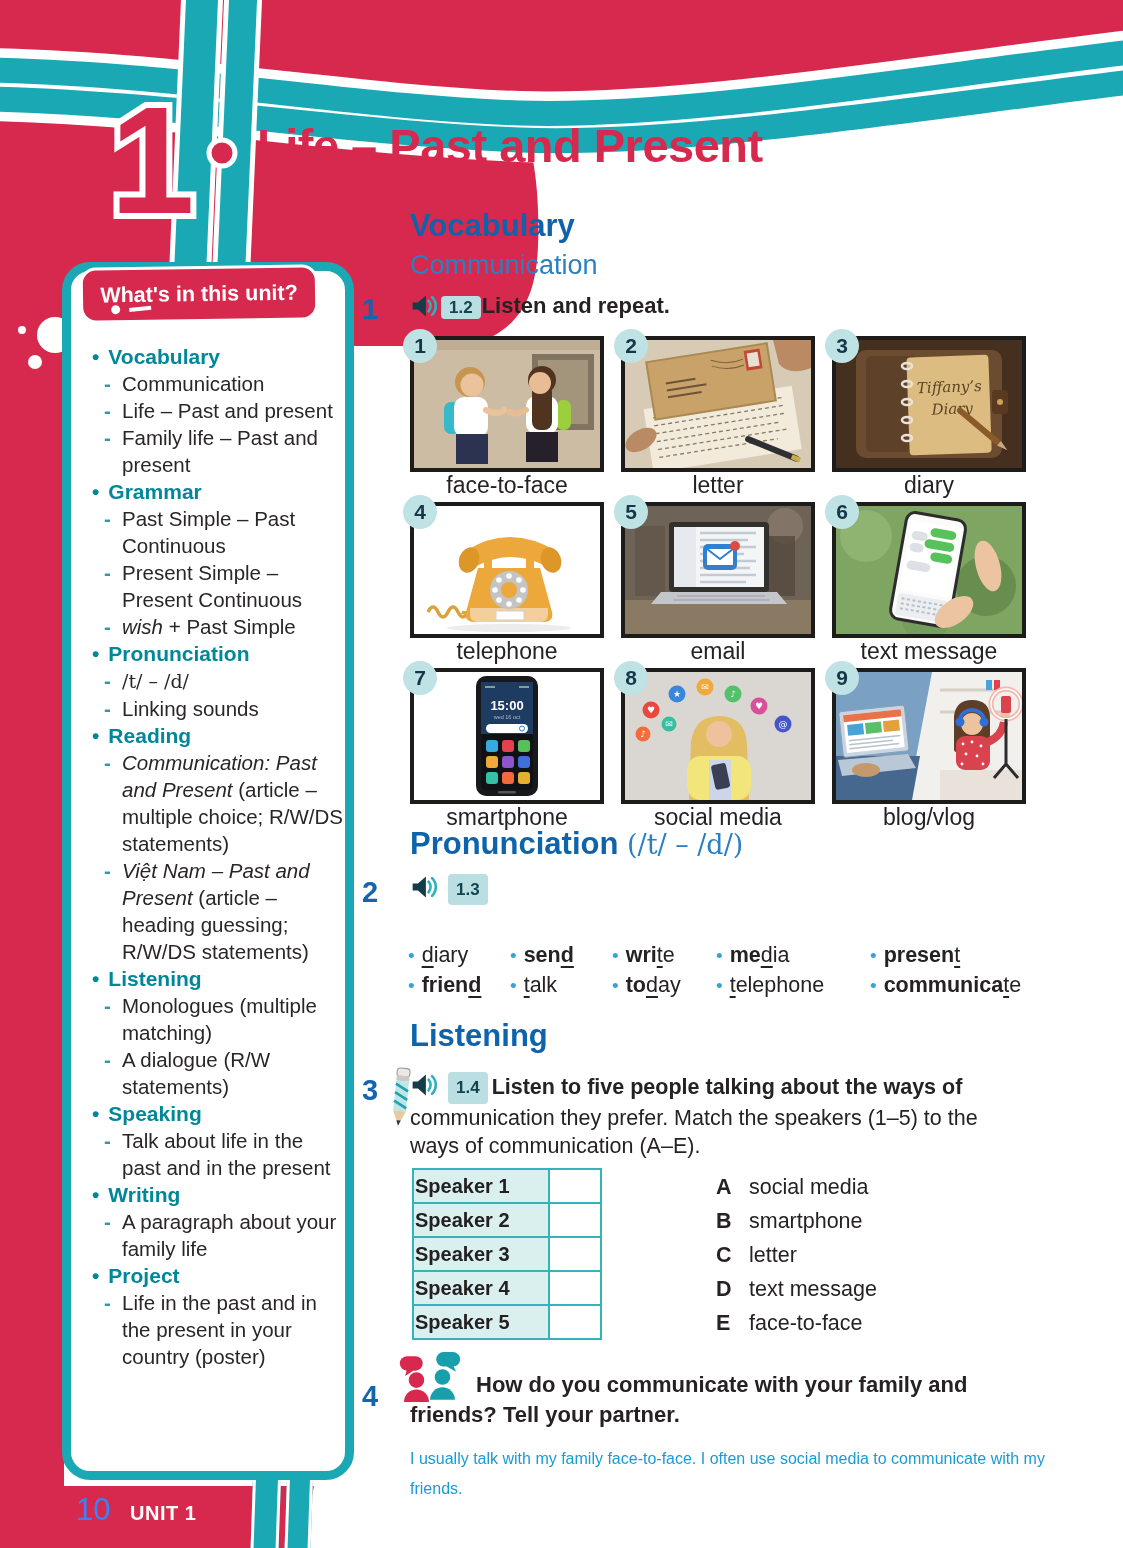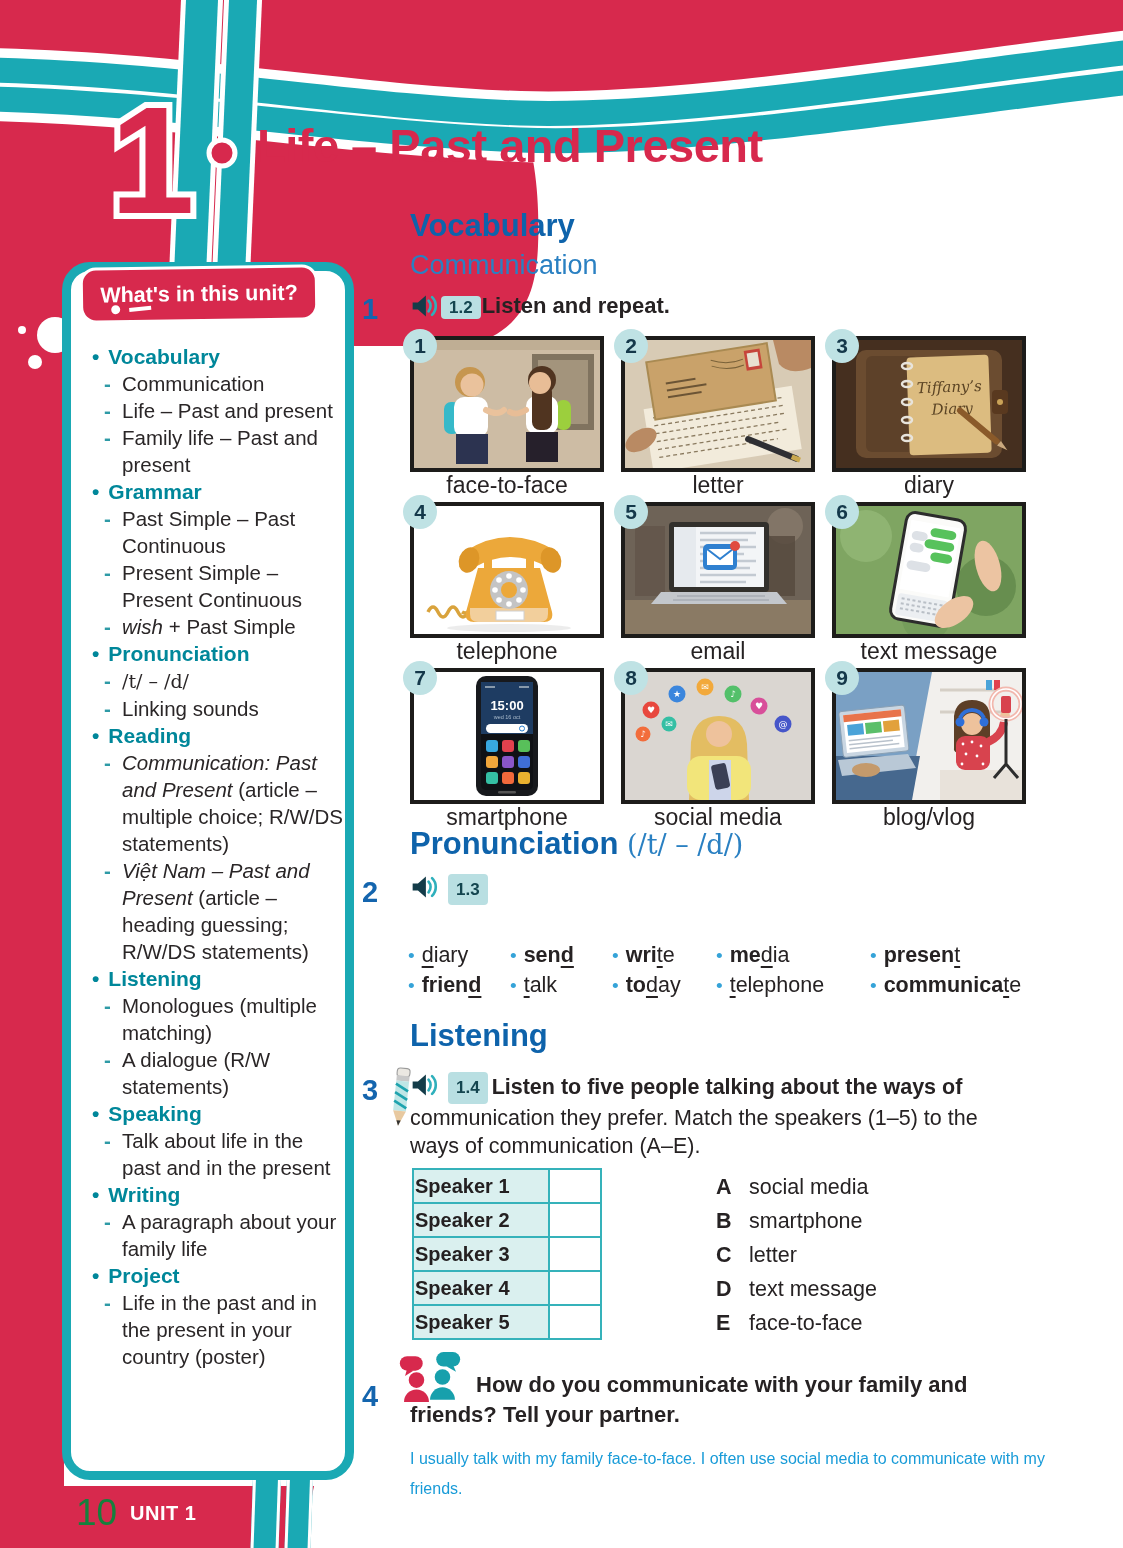--- a/index.html
+++ b/index.html
@@ -65,21 +65,21 @@
   .ans{width:48px;background:#fff;}
   #options{position:absolute;left:716px;top:1170px;z-index:3;}
   .opt{display:flex;height:34px;align-items:center;font-size:21.5px;color:var(--ink);}
   .optL{font-weight:bold;width:33px;}
 
   .ex4icon{position:absolute;left:398px;top:1352px;z-index:4;}
   #ex4{top:1370px;width:608px;font-weight:bold;font-size:22px;line-height:30px;text-indent:66px;}
   #example{position:absolute;left:410px;top:1444px;width:645px;color:var(--ltblue);font-size:16px;line-height:30px;z-index:3;}
 
   .footer{position:absolute;left:0;top:1486px;width:314px;height:62px;background:var(--crimson);z-index:3;clip-path:polygon(0 0,100% 0,96% 100%,0 100%);}
-  .pageno{position:absolute;left:76px;top:1492px;color:#15803d;font-size:37px;z-index:4;}
+  .pageno{position:absolute;left:76px;top:1492px;color:#3b82f6;font-size:31px;z-index:4;}
   .unitlbl{position:absolute;left:130px;top:1502px;color:#fff;font-size:20px;font-weight:bold;z-index:4;letter-spacing:.5px;}
   .bs{position:absolute;background:var(--teal);border:3px solid #fff;border-bottom:none;z-index:4;}
   #bs1{left:252px;top:1462px;width:22px;height:86px;transform:rotate(2deg);}
   #bs2{left:286px;top:1462px;width:20px;height:86px;transform:rotate(2deg);}
 </style>
 </head>
 <body>
 
 <div class="page">
 

